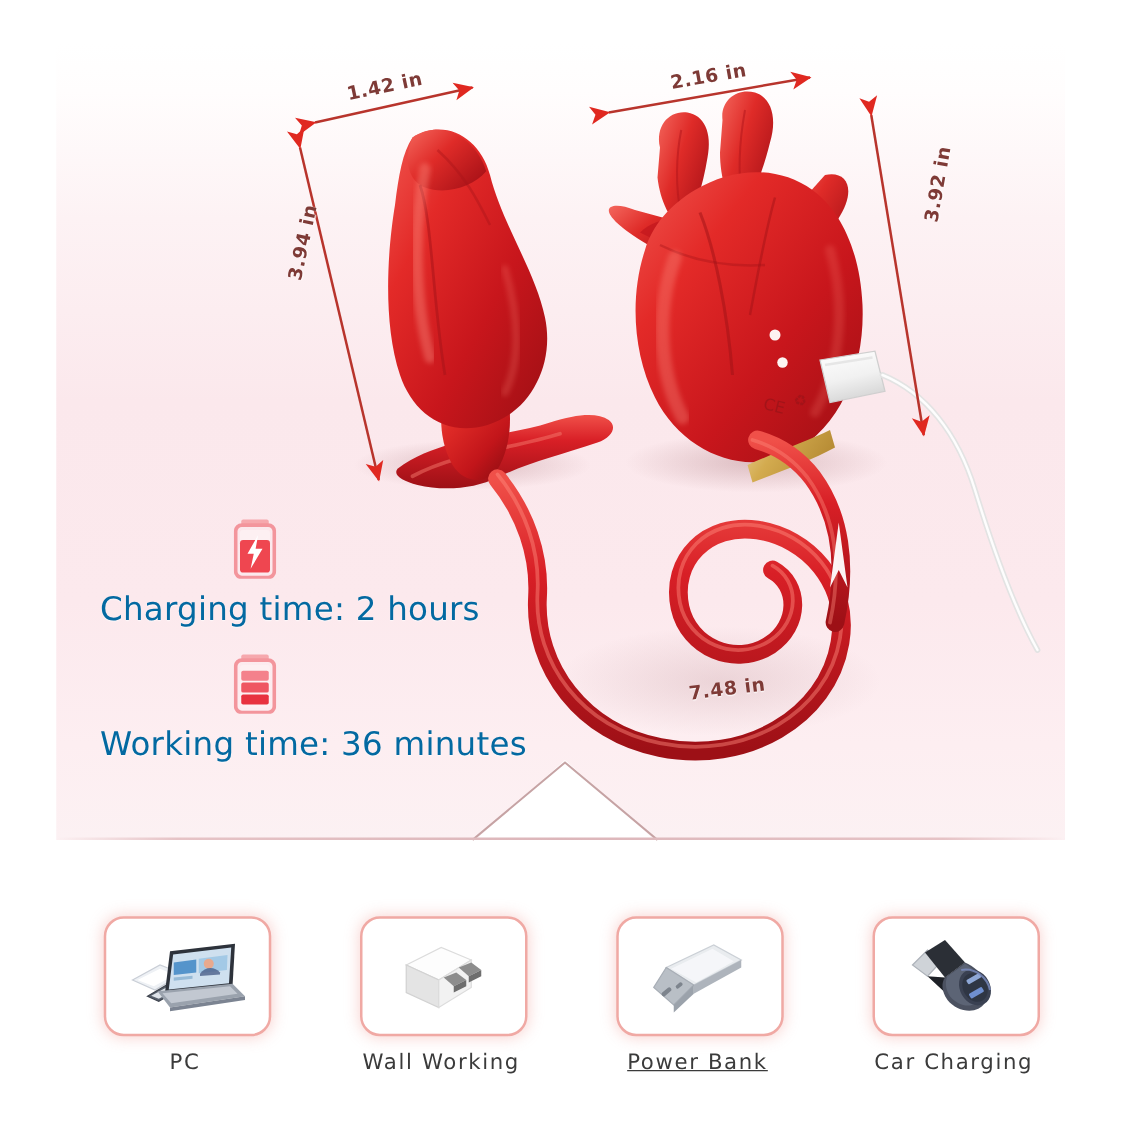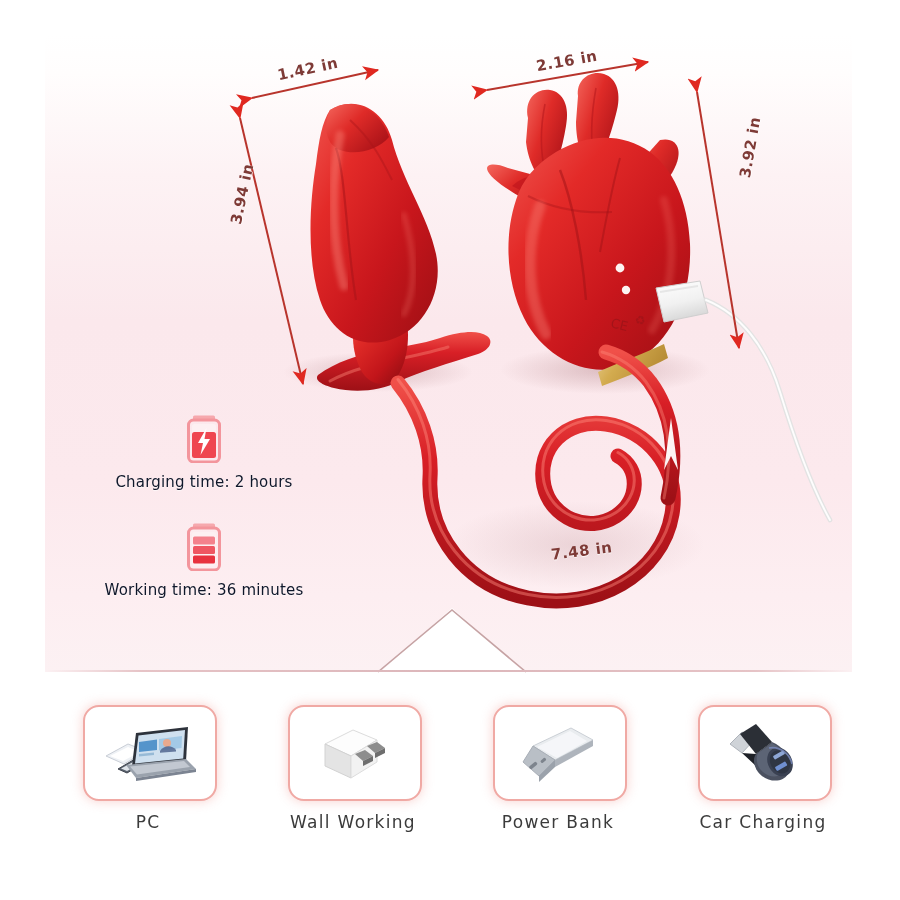--- a/index.html
+++ b/index.html
@@ -46,34 +46,34 @@
     font-size:15px;
     font-weight:600;
     letter-spacing:.5px;
     white-space:nowrap;
     text-shadow:0 1px 1px rgba(255,255,255,.85);
   }
 
   
   .spec{position:absolute;text-align:center;}
   .spec-text{
-    color:#0f172a;
-    font-size:15px;
+    color:#0369a1;
+    font-size:26px;
     font-weight:500;
     white-space:nowrap;
     letter-spacing:.2px;
     text-shadow:0 1px 1px rgba(255,255,255,.7);
   }
   .batt{
     width:34px;height:48px;margin:0 auto 10px auto;position:relative;
   }
 
   
   .cards{
-    position:absolute;left:0;top:700px;width:728px;height:160px;
+    position:absolute;left:0;top:728px;width:728px;height:160px;
   }
   .card{
     position:absolute;width:130px;height:92px;
     border:2px solid #f0a9a4;
     border-radius:16px;
     background:#ffffff;
     box-shadow:0 0 12px rgba(240,150,145,.45);
     display:flex;align-items:center;justify-content:center;
   }
   .card-label{
@@ -352,21 +352,21 @@
         <path d="M16 26 L54 8 L76 20 L38 40 Z" fill="#e9ecef" stroke="#cbd0d6" stroke-width="1"></path>
         <path d="M16 26 L38 40 L22 56 L6 42 Z" fill="#b9bfc6" stroke="#a8aeb6" stroke-width="1"></path>
         <path d="M38 40 L76 20 L76 26 L38 47 Z" fill="#aeb4bc"></path>
         <path d="M22 56 L38 40 L38 47 L22 62 Z" fill="#9ba2ab"></path>
         <path d="M20 27 L53 11 L70 21 L40 38 Z" fill="#f7f9fb" opacity=".8"></path>
 
         <rect x="12" y="44" width="9" height="3.5" rx="1.5" fill="#7d848d" transform="rotate(-40 16 46)"></rect>
         <rect x="23" y="39" width="6" height="3" rx="1.2" fill="#7d848d" transform="rotate(-40 26 40)"></rect>
       </svg>
     </div>
-    <div class="card-label" style="left:458px;">Power Bank</div>
+    <div class="card-label" style="left:458px;text-decoration:underline;">Power Bank</div>
 
     <div class="card" style="left:698px;top:5px;">
       <svg width="86" height="66" viewBox="0 0 86 66">
 
         <path d="M8 24 L20 12 L32 20 L20 33 Z" fill="#cfd3d8" stroke="#aeb3ba" stroke-width="1"></path>
 
         <path d="M18 14 L34 4 L50 22 L34 34 Z" fill="#2b2f36"></path>
         <path d="M20 33 L34 34 L50 22 L34 46 Z" fill="#1e2127"></path>
 
         <path d="M34 34 L50 22 C 64 28 72 42 66 54 C 60 64 44 62 36 52

